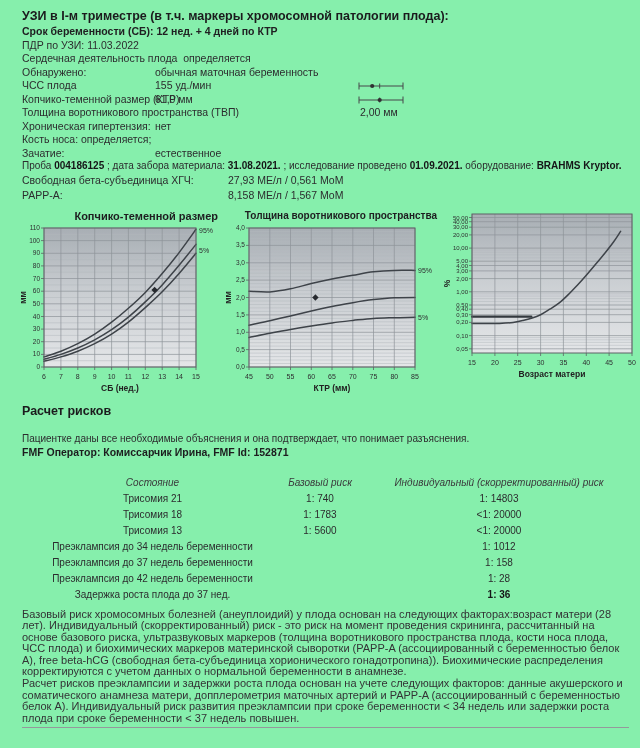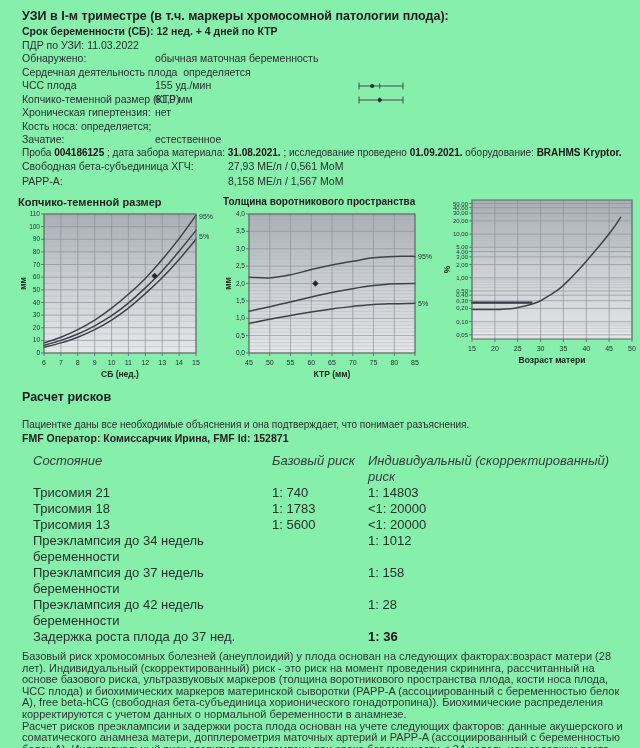--- a/index.html
+++ b/index.html
@@ -15,59 +15,60 @@
   .frow.wide .lab{width:338px;}
   .frow .ind{position:absolute;left:336px;top:2px;}
   .sech{font-size:12.5px;font-weight:bold;color:#1b1b1d;line-height:15px;margin-top:2px;}
   .sample{font-size:10px;line-height:12.5px;width:600px;}
   .sample b{color:#151517;}
   .brow{font-size:10.5px;line-height:15px;}
   .brow .lab{display:inline-block;width:206px;}
   .charts{display:flex;gap:5px;margin-top:6px;margin-left:-4px;}
   .chart{flex:0 0 auto;}
   .c0{width:200px;}.c1{width:214px;}.c2{width:198px;}
-  .ctitle{font-weight:bold;font-size:11px;line-height:14px;height:14px;text-align:left;color:#1e1e20;white-space:nowrap;}
+  .ctitle{font-weight:bold;font-size:11px;line-height:14px;height:14px;text-align:right;color:#1e1e20;white-space:nowrap;}
   .c1 .ctitle{font-size:10px;}
   .risksh{font-size:12.5px;font-weight:bold;color:#1b1b1d;line-height:17px;margin-top:4px;}
   .ack{font-size:10px;line-height:13px;margin-top:12px;}
   .fmf{font-size:10.5px;font-weight:bold;line-height:14px;color:#1d1d1f;}
-  .rtable{margin:8px 0 0 11px;font-size:13px;}
+  .rtable{margin:16px 0 0 11px;font-size:10px;text-align:center;}
   .rrow{display:grid;grid-template-columns:239px 96px auto;line-height:16px;}
   .rhead{font-style:italic;color:#3a3a3c;}
   .rrow.boldval .iv{font-weight:bold;color:#151517;}
   .notes{font-size:11px;line-height:11.6px;width:607px;margin-top:6px;color:#333335;}
   .notes p{margin:0;}
   .brule{border:none;border-top:1px solid #95989b;width:607px;margin:3px 0 0 0;}
   svg text{font-family:"Liberation Sans",sans-serif;}
 </style>
 </head>
 <body>
 
 <div class="page">
   <div class="title">УЗИ в I-м триместре (в т.ч. маркеры хромосомной патологии плода):</div>
   <div class="gest">Срок беременности (СБ):  12 нед. + 4 дней по КТР</div>
   <div class="edd">ПДР по УЗИ: 11.03.2022</div>
 
   <div id="findings">
+      <div class="frow plain"><span class="lab">Сердечная деятельность плода&nbsp; определяется</span></div>
       <div class="frow cols"><span class="lab">Обнаружено:</span><span>обычная маточная беременность</span></div>
-      <div class="frow plain"><span class="lab">Сердечная деятельность плода&nbsp; определяется</span></div>
       <div class="frow cols"><span class="lab">ЧСС плода</span><span>155 уд./мин</span><span class="ind"><svg width="46" height="10">
             <line x1="1" y1="5" x2="45" y2="5" stroke="#47474a" stroke-width="1"></line>
             <line x1="1" y1="1.5" x2="1" y2="8.5" stroke="#47474a" stroke-width="1"></line>
             <line x1="45" y1="1.5" x2="45" y2="8.5" stroke="#47474a" stroke-width="1"></line>
             <line x1="21.68" y1="2.5" x2="21.68" y2="7.5" stroke="#47474a" stroke-width="1"></line>
             <circle cx="14.2" cy="5" r="2.1" fill="#2f2f32"></circle>
           </svg></span></div>
       <div class="frow cols"><span class="lab">Копчико-теменной размер (КТР)</span><span>61,0 мм</span><span class="ind"><svg width="46" height="10">
             <line x1="1" y1="5" x2="45" y2="5" stroke="#47474a" stroke-width="1"></line>
             <line x1="1" y1="1.5" x2="1" y2="8.5" stroke="#47474a" stroke-width="1"></line>
             <line x1="45" y1="1.5" x2="45" y2="8.5" stroke="#47474a" stroke-width="1"></line>
             <line x1="21.68" y1="2.5" x2="21.68" y2="7.5" stroke="#47474a" stroke-width="1"></line>
             <circle cx="21.68" cy="5" r="2.1" fill="#2f2f32"></circle>
           </svg></span></div>
+      <div class="frow wide"><span class="lab">Толщина воротникового пространства (ТВП)</span><span>2,00 мм</span></div>
       <div class="frow cols"><span class="lab">Хроническая гипертензия:</span><span>нет</span></div>
       <div class="frow plain"><span class="lab">Кость носа: определяется;</span></div>
       <div class="frow cols"><span class="lab">Зачатие:</span><span>естественное</span></div>
     </div>
 
   <div class="sample" id="sample-line"><span>Проба </span><b>004186125</b><span> ; дата забора материала: </span><b>31.08.2021.</b><span> ; исследование проведено </span><b>01.09.2021.</b><span> оборудование: </span><b>BRAHMS Kryptor.</b></div>
   <div id="biochem-rows">
       <div class="brow"><span class="lab">Свободная бета-субъединица ХГЧ:</span><span>27,93 МЕ/л  /  0,561 МоМ</span></div>
       <div class="brow"><span class="lab">PAPP-A:</span><span>8,158 МЕ/л  /  1,567 МоМ</span></div>
     </div>

